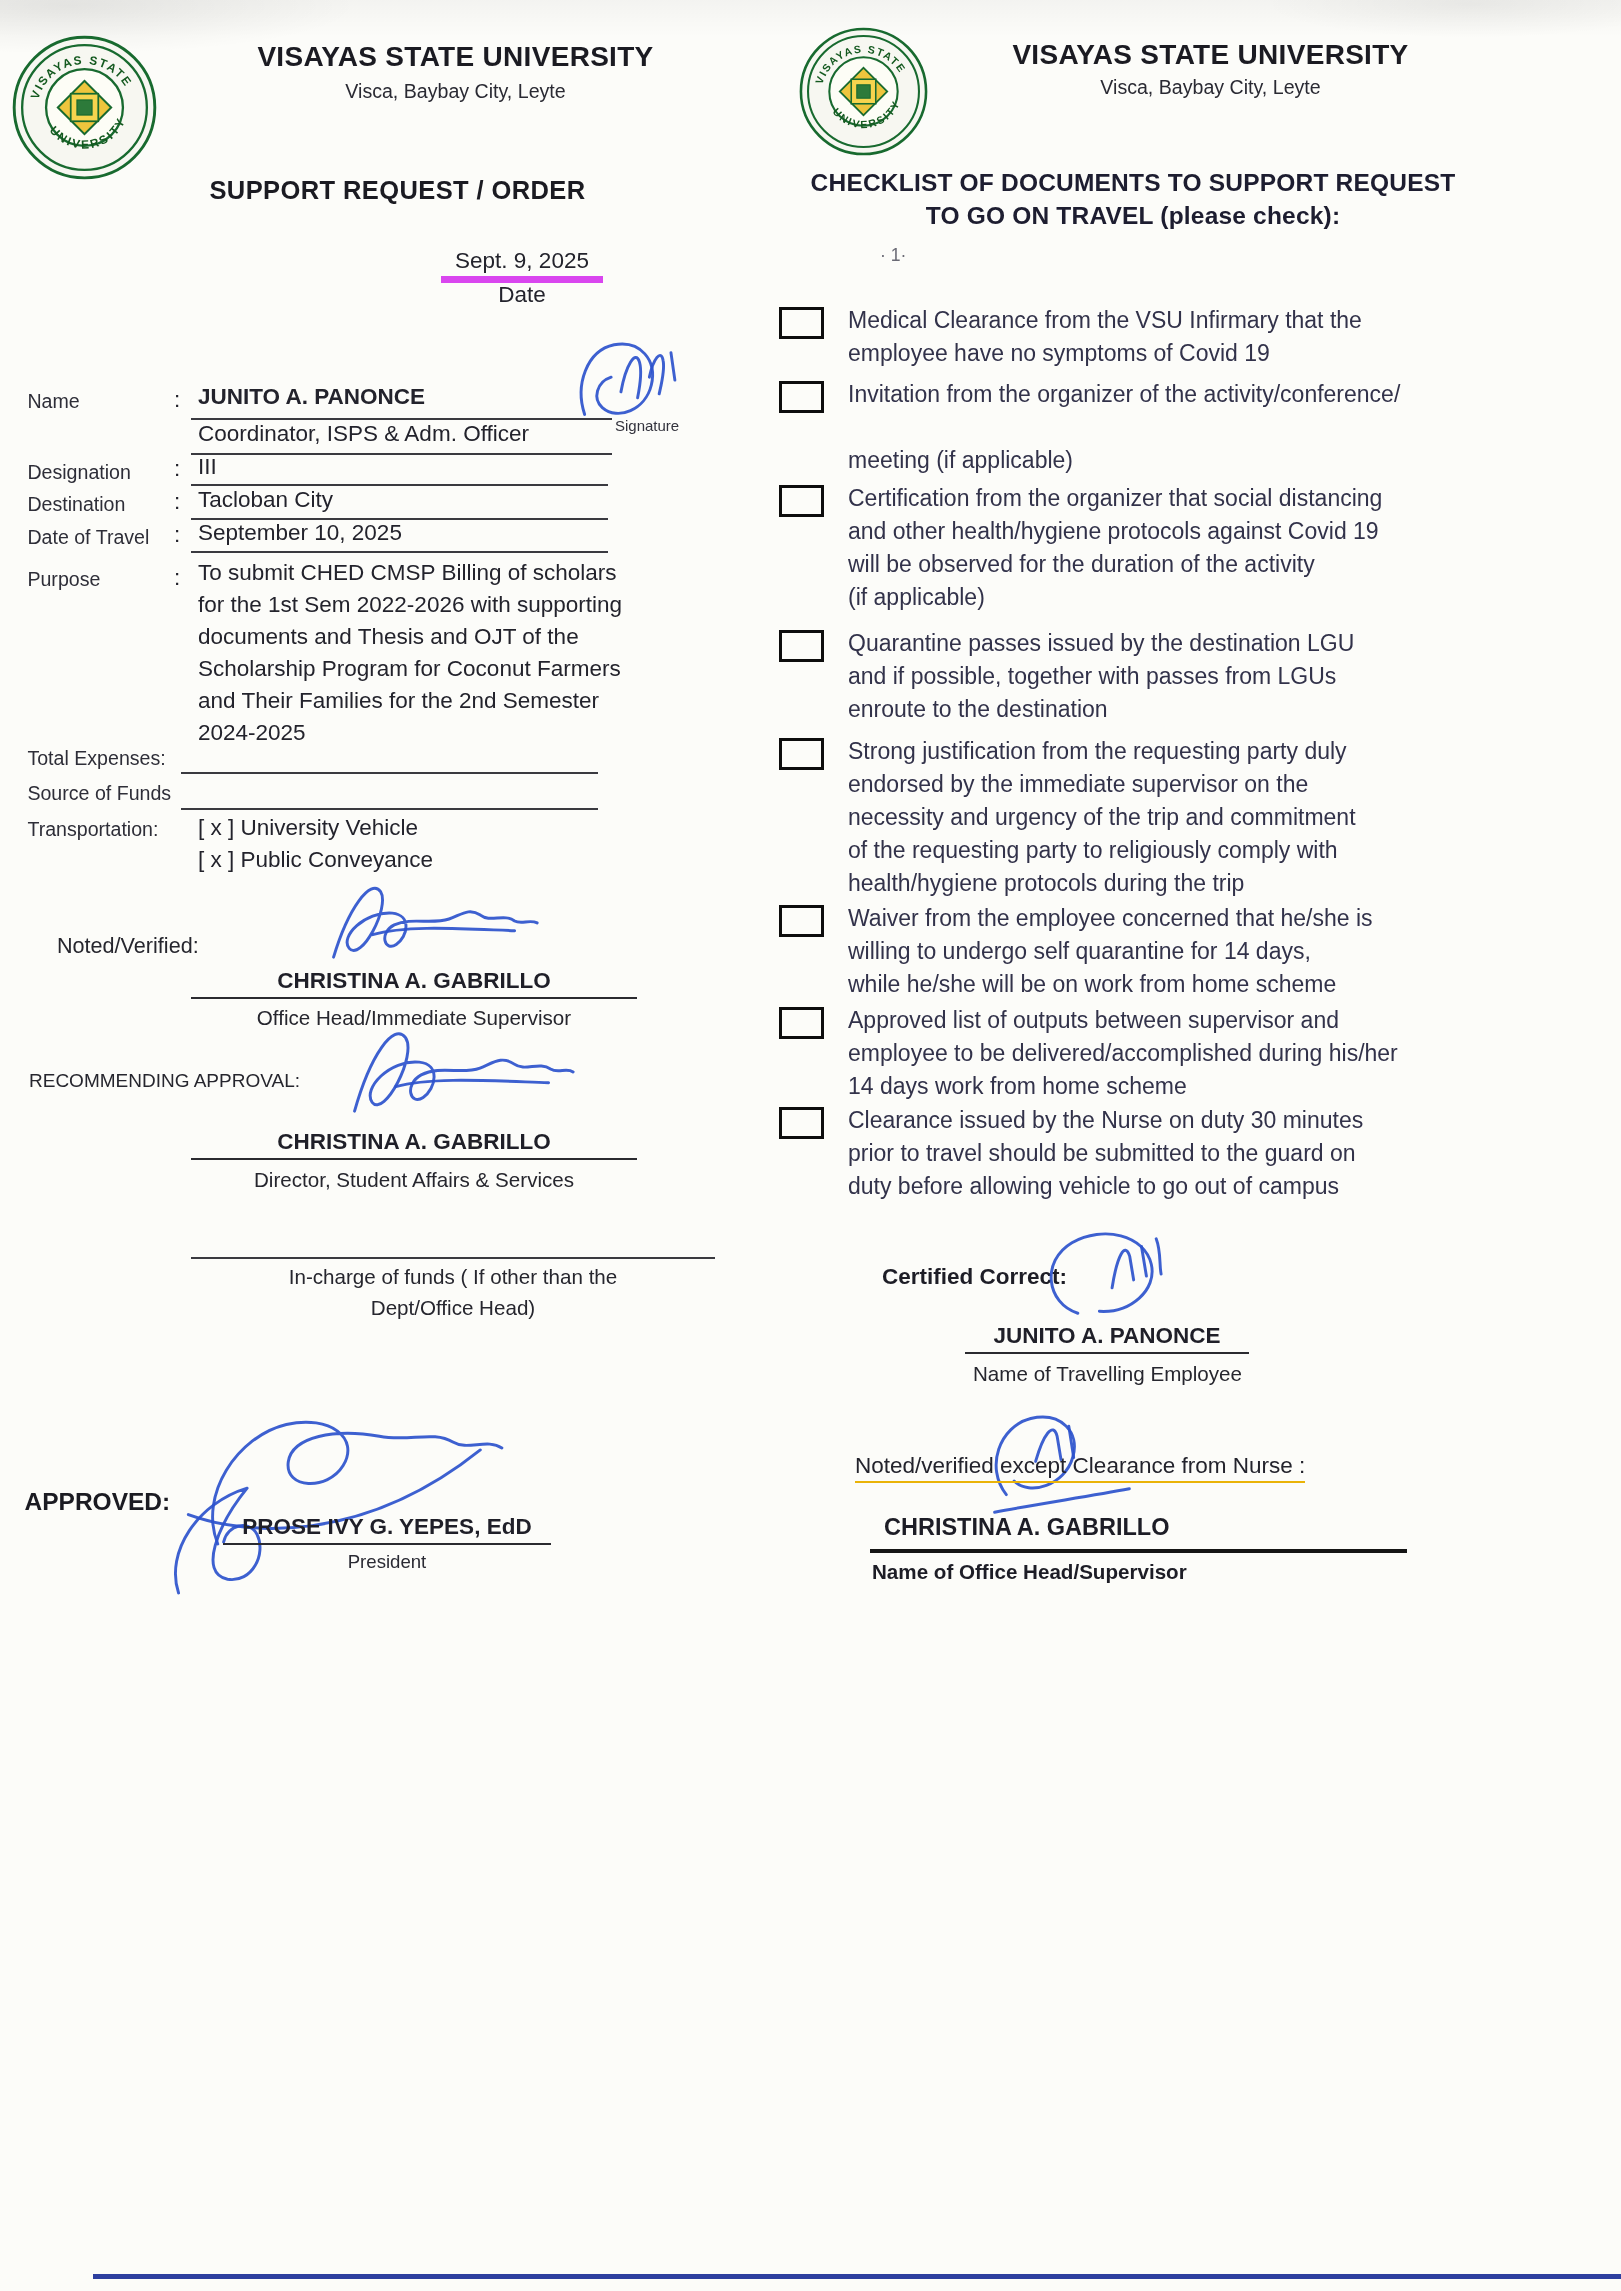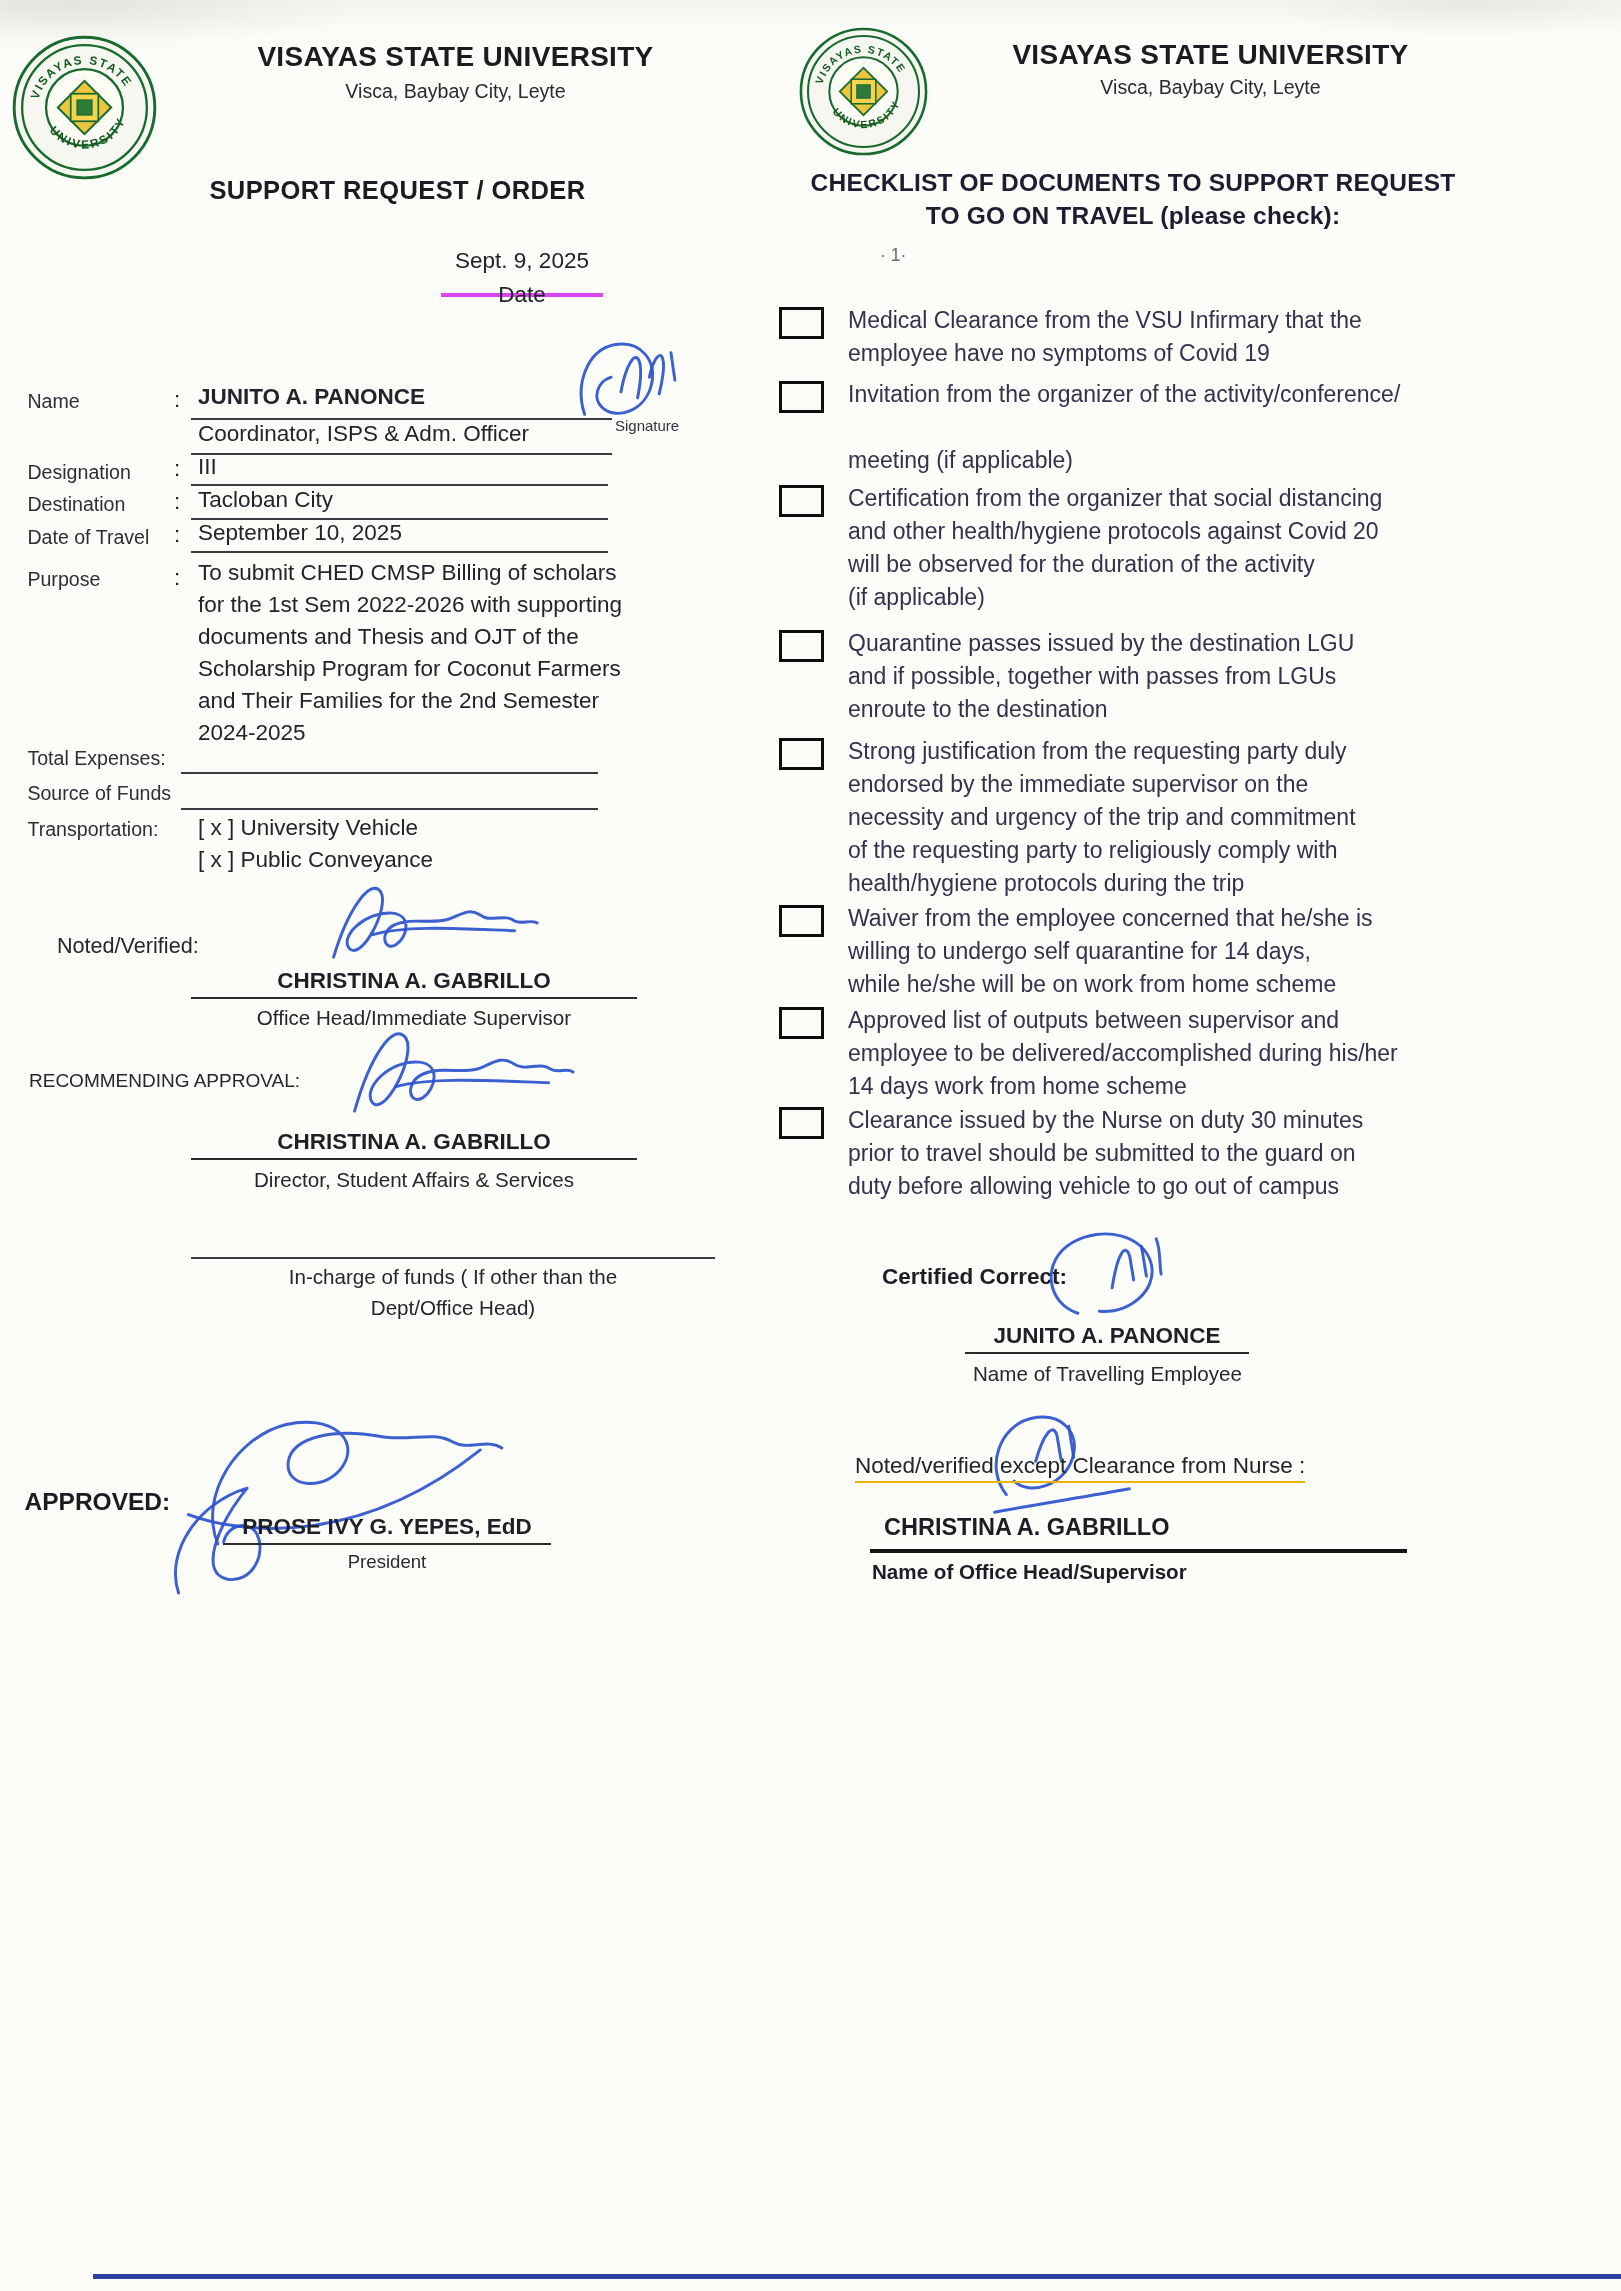--- a/index.html
+++ b/index.html
@@ -60,21 +60,21 @@
         <textPath href="#arcBotL" startOffset="14%">UNIVERSITY</textPath>
       </text>
     </svg>
   </div>
 
   <div class="abs uni-name center" style="left:225px; top:41px; width:461px;">VISAYAS STATE UNIVERSITY</div>
   <div class="abs addr center" style="left:225px; top:80px; width:461px;">Visca, Baybay City, Leyte</div>
 
   <div class="abs form-title center" style="left:167px; top:176px; width:461px;">SUPPORT REQUEST / ORDER</div>
 
-  <div class="abs val center" style="left:441px; top:248px; width:162px; border-bottom:4px solid #d946ef; padding-bottom:19px;">Sept. 9, 2025</div>
+  <div class="abs val center" style="left:441px; top:248px; width:162px; border-bottom:7px solid #d946ef; padding-bottom:2px;">Sept. 9, 2025</div>
   <div class="abs val center" style="left:441px; top:282px; width:162px;">Date</div>
 
   <div class="abs lbl" style="left:27.4px; top:390px;">Name</div>
   <div class="abs val" style="left:174px; top:387px;">:</div>
   <div class="abs val bold" style="left:198px; top:384px;">JUNITO A. PANONCE</div>
   <div class="line" style="left:191px; top:418px; width:421px;"></div>
   <div class="abs val" style="left:198px; top:421px;">Coordinator, ISPS &amp; Adm. Officer</div>
   <div class="line" style="left:191px; top:453px; width:421px;"></div>
   <div class="abs" style="left:615px; top:417px; font-size:15px; color:#33333d;">Signature</div>
 
@@ -184,21 +184,21 @@
   </div>
   <div class="check-item" style="top:378px;">
     <span class="checkbox"></span>
     <div class="check-text">Invitation from the organizer of the activity/conference/
 
 meeting (if applicable)</div>
   </div>
   <div class="check-item" style="top:482px;">
     <span class="checkbox"></span>
     <div class="check-text">Certification from the organizer that social distancing
-and other health/hygiene protocols against Covid 20
+and other health/hygiene protocols against Covid 19
 will be observed for the duration of the activity
 (if applicable)</div>
   </div>
   <div class="check-item" style="top:627px;">
     <span class="checkbox"></span>
     <div class="check-text">Quarantine passes issued by the destination LGU
 and if possible, together with passes from LGUs
 enroute to the destination</div>
   </div>
   <div class="check-item" style="top:735px;">

